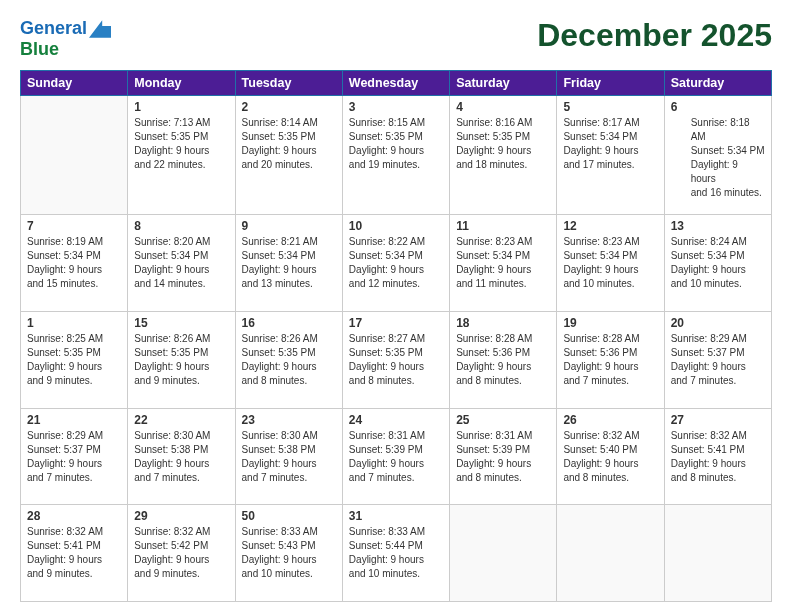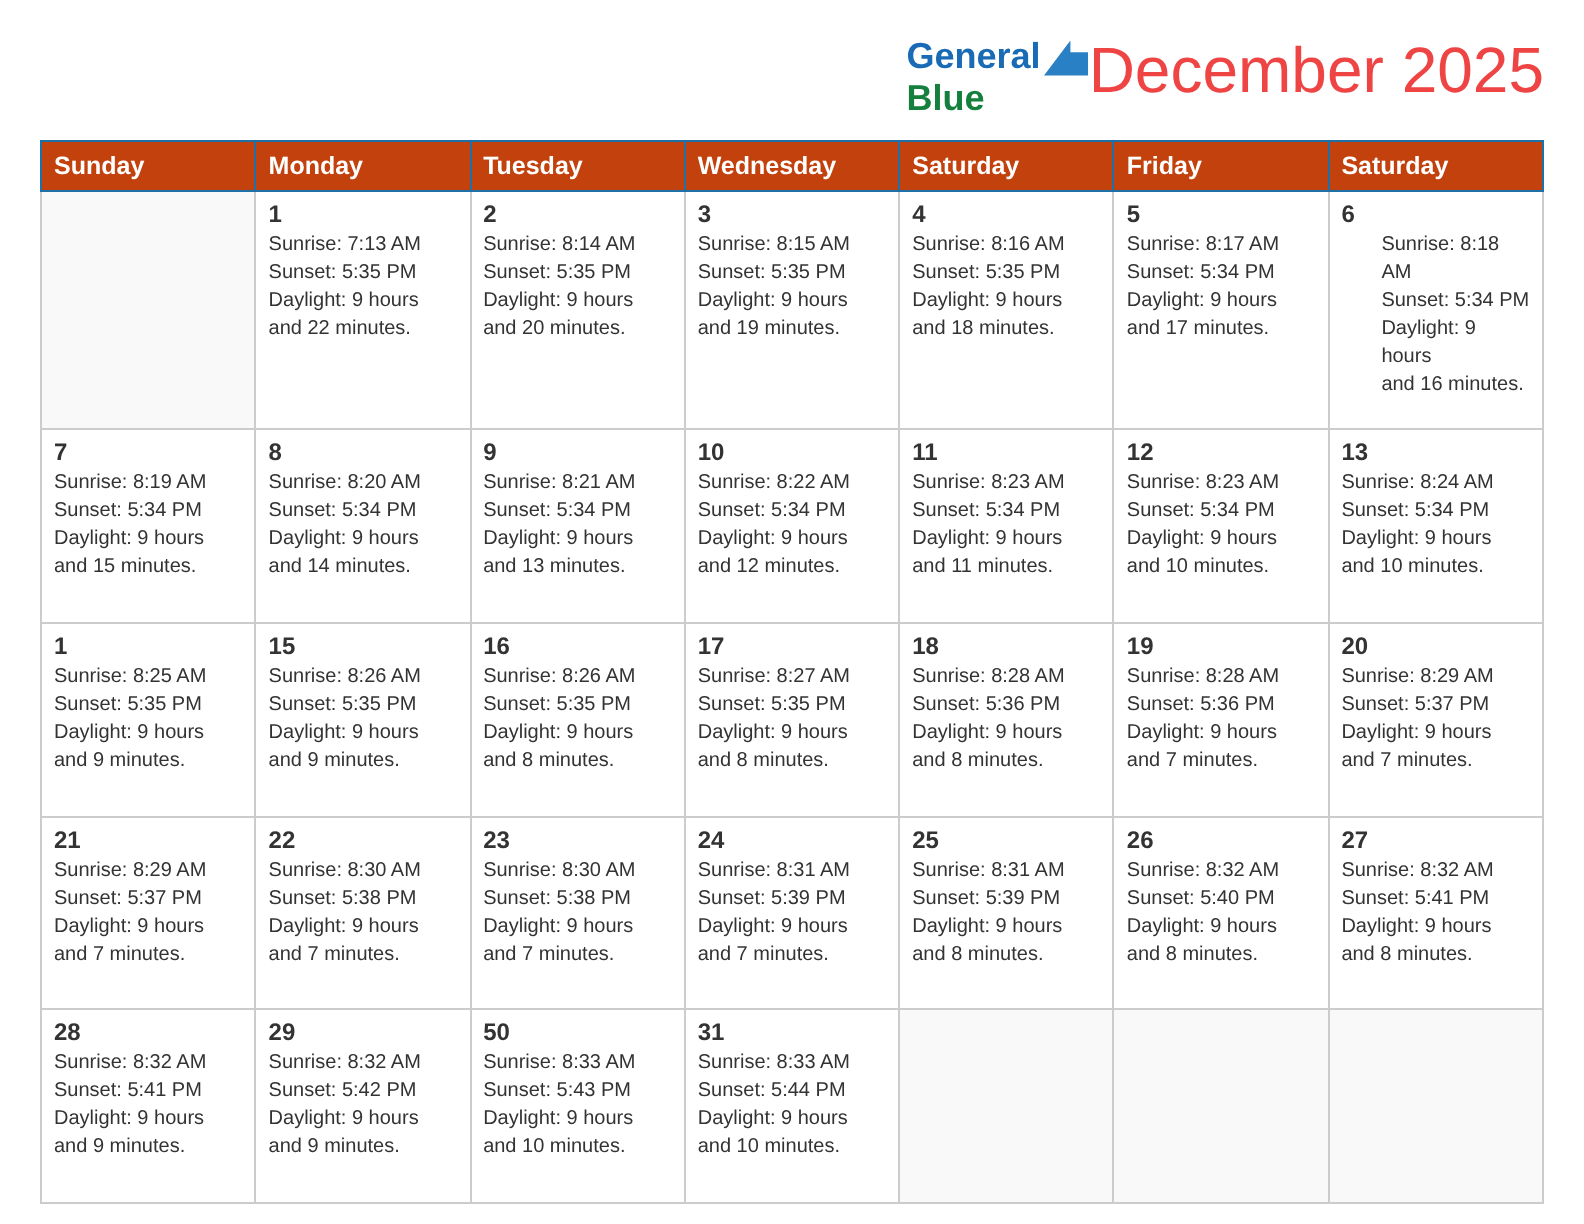--- a/index.html
+++ b/index.html
@@ -9,21 +9,20 @@
       font-family: Arial, sans-serif;
       background: #fff;
       overflow: hidden;
     }
     .page {
       width: 792px;
       height: 612px;
       padding: 18px 20px 10px 20px;
       display: flex;
       flex-direction: column;
-      align-items: flex-end;
     }
     .header {
       display: flex;
       justify-content: space-between;
       align-items: flex-start;
       margin-bottom: 10px;
     }
     .logo {
       display: flex;
       align-items: center;
@@ -41,36 +40,36 @@
     .logo-icon {
       width: 22px;
       height: 22px;
       margin-left: 2px;
     }
     .title-block {
       text-align: right;
     }
     .month-title {
       font-size: 32px;
-      font-weight: normal;
-      color: #ef4444;
+      font-weight: bold;
+      color: #14532d;
       line-height: 1.1;
     }
     .subtitle {
       font-size: 14px;
       color: #444;
       margin-top: 2px;
     }
     .calendar-table {
       width: 100%;
       border-collapse: collapse;
       flex: 1;
     }
     .calendar-table thead tr th {
-      background-color: #c2410c;
+      background-color: #4c1d95;
       color: #fff;
       text-align: left;
       padding: 5px 6px;
       font-size: 12.5px;
       font-weight: bold;
       border: 1px solid #2070a8;
     }
     .calendar-table tbody tr td {
       border: 1px solid #ccc;
       vertical-align: top;

